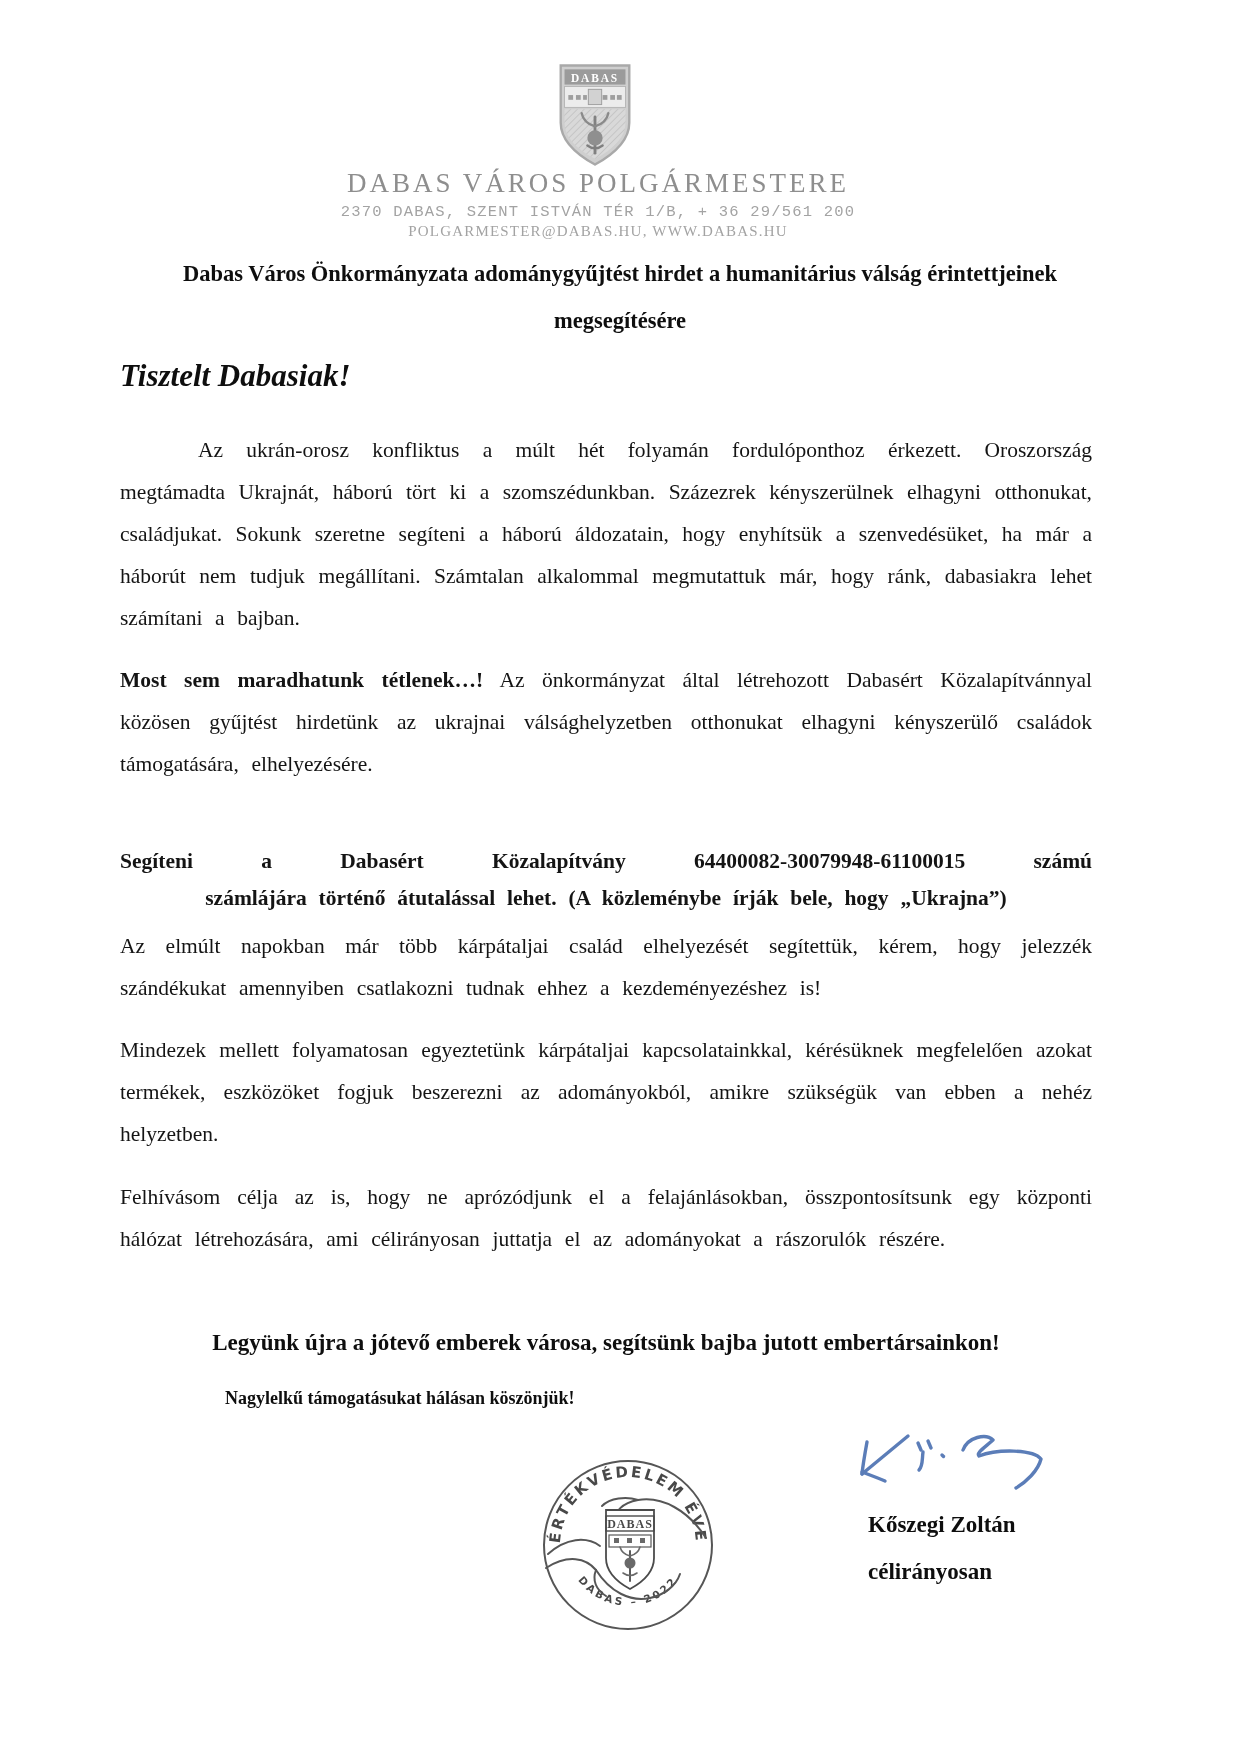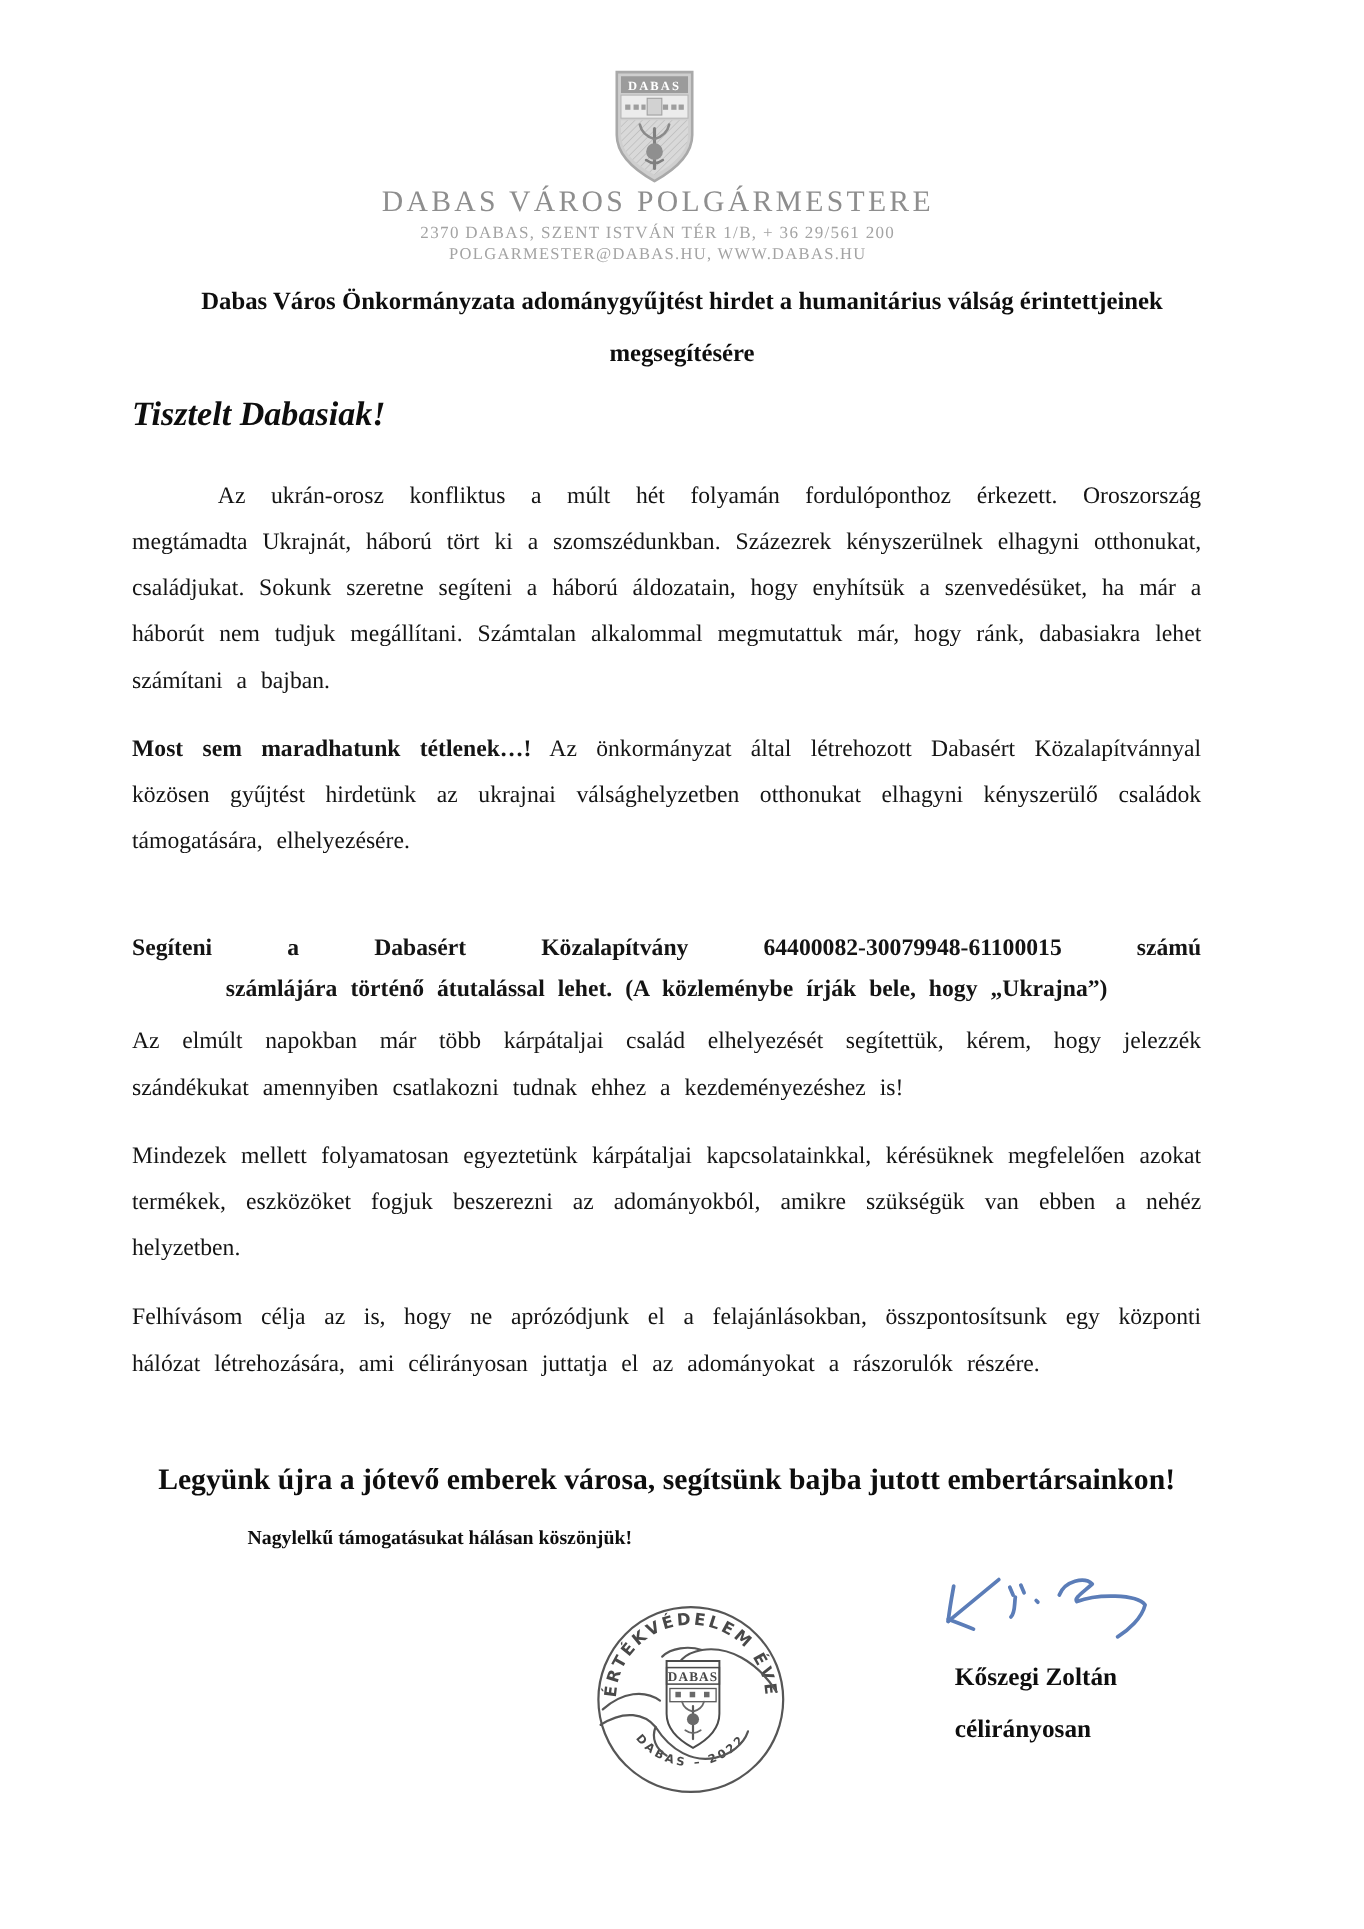--- a/index.html
+++ b/index.html
@@ -4,42 +4,42 @@
 <style>
   html,body{margin:0;padding:0;background:#ffffff;}
   .page{
     position:relative;width:1240px;height:1754px;margin:10px auto;background:#fff;
     font-family:"Liberation Serif", serif;color:#161616;overflow:hidden;
   }
   .crest{position:absolute;left:555px;top:52px;width:80px;height:108px;}
   .office{position:absolute;left:0;top:158px;width:1196px;text-align:center;
     font-size:27px;letter-spacing:3px;color:#8e8e8e;font-variant:small-caps;}
   .addr{position:absolute;left:0;top:193px;width:1196px;text-align:center;
-    font-size:15.5px;letter-spacing:1.2px;color:#a3a3a3;}
+    font-size:15.5px;letter-spacing:1.2px;color:#a3a3a3;font-family:Liberation Mono, monospace;}
   .contacts{position:absolute;left:0;top:213px;width:1196px;text-align:center;
     font-size:15px;letter-spacing:1.2px;color:#a3a3a3;}
   
   .doc-title{position:absolute;left:170px;top:240px;width:900px;text-align:center;
     font-weight:bold;font-size:22.5px;line-height:47px;color:#0e0e0e;}
   .salutation{position:absolute;left:120px;top:348px;font-weight:bold;font-style:italic;
     font-size:31px;color:#0e0e0e;}
   
   .bodyp{position:absolute;left:120px;width:972px;margin:0;
     font-size:21.5px;line-height:42px;text-align:justify;word-spacing:0.34em;color:#141414;}
   .p1{top:419px;text-indent:78px;font-family:Liberation Serif, serif;}
   .p2{top:649px;}
   .p3{top:833px;font-weight:bold;line-height:37px;word-spacing:0.3em;}
   .p3 .l1{text-align:justify;text-align-last:justify;}
   .p3 .l2{text-align:center;}
   .p4{top:915px;}
   .p5{top:1019px;}
   .p6{top:1166px;}
   .bold{font-weight:bold;}
   .call1{position:absolute;left:120px;top:1320px;width:972px;text-align:center;
-    font-weight:bold;font-size:27px;color:#0e0e0e;}
+    font-weight:bold;font-size:23px;color:#0e0e0e;}
   .call2{position:absolute;left:225px;top:1378px;font-weight:bold;font-size:18px;color:#0e0e0e;}
   
   .stamp{position:absolute;left:538px;top:1444px;width:180px;height:180px;opacity:.88;}
   .sig{position:absolute;left:845px;top:1408px;width:220px;height:90px;}
   .sig-name{position:absolute;left:868px;top:1502px;font-weight:bold;font-size:23px;color:#0e0e0e;}
   .sig-role{position:absolute;left:868px;top:1549px;font-weight:bold;font-size:23px;color:#0e0e0e;}
   .stamp text{font-family:"DejaVu Sans", sans-serif;fill:#2f2f2f;}
   .stamp .shield-label{font-family:"Liberation Serif", serif;font-weight:bold;}
   .crest text{font-family:"Liberation Serif", serif;font-weight:bold;}
 </style>

